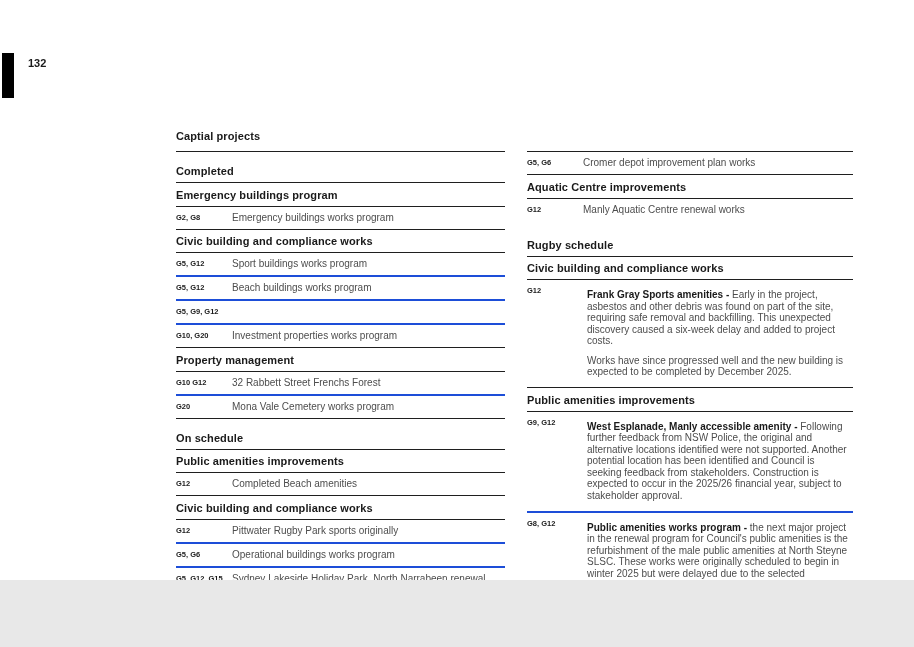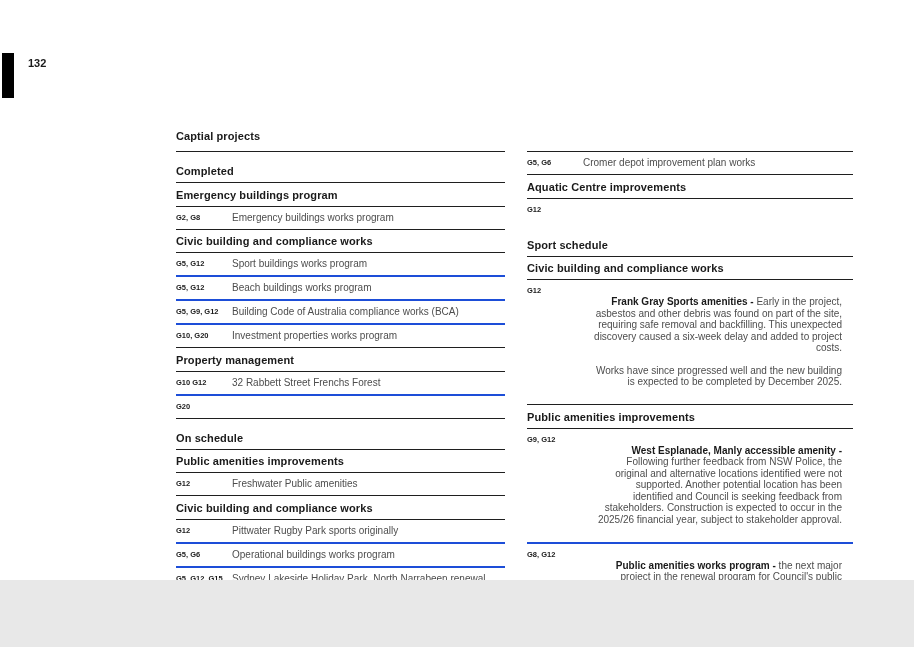--- a/index.html
+++ b/index.html
@@ -59,21 +59,21 @@
     font-size: 7.5px; font-weight: 700;
     color: #1a1a1a;
     line-height: 11.5px;
   }
   .row-desc {
     flex: 1 1 auto;
     font-size: 10px;
     color: #4d4d4d;
     line-height: 11.5px;
   }
-  .row-desc p { margin: 11px; text-align: right; }
+  .row-desc p { margin: 4px; }
   .row-desc p + p { margin-top: 8px; }
   .lead { font-weight: 700; color: #1a1a1a; }
   .blk-gap { height: 5px; }
 
   .report-footer {
     position: absolute;
     left: 62px; top: 606px;
     font-size: 7px; font-weight: 700;
     color: #1a1a1a;
     letter-spacing: 0.1px;
@@ -98,39 +98,39 @@
       <div class="blk-row rule-light">
         <div class="row-code">G5, G12</div>
         <div class="row-desc">Sport buildings works program</div>
       </div>
       <div class="blk-row rule-light">
         <div class="row-code">G5, G12</div>
         <div class="row-desc">Beach buildings works program</div>
       </div>
       <div class="blk-row rule-light">
         <div class="row-code">G5, G9, G12</div>
-        <div class="row-desc">Building Code of Australia compliance works (BCA)</div>
       </div>
       <div class="blk-row">
         <div class="row-code">G10, G20</div>
         <div class="row-desc">Investment properties works program</div>
       </div>
       <div class="blk-header rule-above">Property management</div>
       <div class="blk-row rule-light">
         <div class="row-code">G10 G12</div>
         <div class="row-desc">32 Rabbett Street Frenchs Forest</div>
       </div>
       <div class="blk-row">
         <div class="row-code">G20</div>
+        <div class="row-desc">Mona Vale Cemetery works program</div>
       </div>
       <div class="blk-header blk-status rule-above">On schedule</div>
       <div class="blk-header">Public amenities improvements</div>
       <div class="blk-row">
         <div class="row-code">G12</div>
-        <div class="row-desc">Freshwater Public amenities</div>
+        <div class="row-desc">Completed Beach amenities</div>
       </div>
       <div class="blk-header rule-above">Civic building and compliance works</div>
       <div class="blk-row rule-light">
         <div class="row-code">G12</div>
         <div class="row-desc">Pittwater Rugby Park sports originally</div>
       </div>
       <div class="blk-row rule-light">
         <div class="row-code">G5, G6</div>
         <div class="row-desc">Operational buildings works program</div>
       </div>
@@ -140,23 +140,24 @@
       </div>
     </div>
   <div class="col col-right" id="col-right">
       <div class="blk-row">
         <div class="row-code">G5, G6</div>
         <div class="row-desc">Cromer depot improvement plan works</div>
       </div>
       <div class="blk-header rule-above">Aquatic Centre improvements</div>
       <div class="blk-row">
         <div class="row-code">G12</div>
+        <div class="row-desc">Manly Aquatic Centre renewal works</div>
       </div>
       <div class="blk-gap"></div>
-      <div class="blk-header blk-status">Sport schedule</div>
+      <div class="blk-header blk-status">Rugby schedule</div>
       <div class="blk-header">Civic building and compliance works</div>
       <div class="blk-row">
         <div class="row-code">G12</div>
         <div class="row-desc">
           <p><span class="lead">Frank Gray Sports amenities -</span> Early in the project, asbestos and other debris was found on part of the site, requiring safe removal and backfilling. This unexpected discovery caused a six-week delay and added to project costs.</p>
           <p>Works have since progressed well and the new building is expected to be completed by December 2025.</p>
         </div>
       </div>
       <div class="blk-header rule-above">Public amenities improvements</div>
       <div class="blk-row rule-light">

